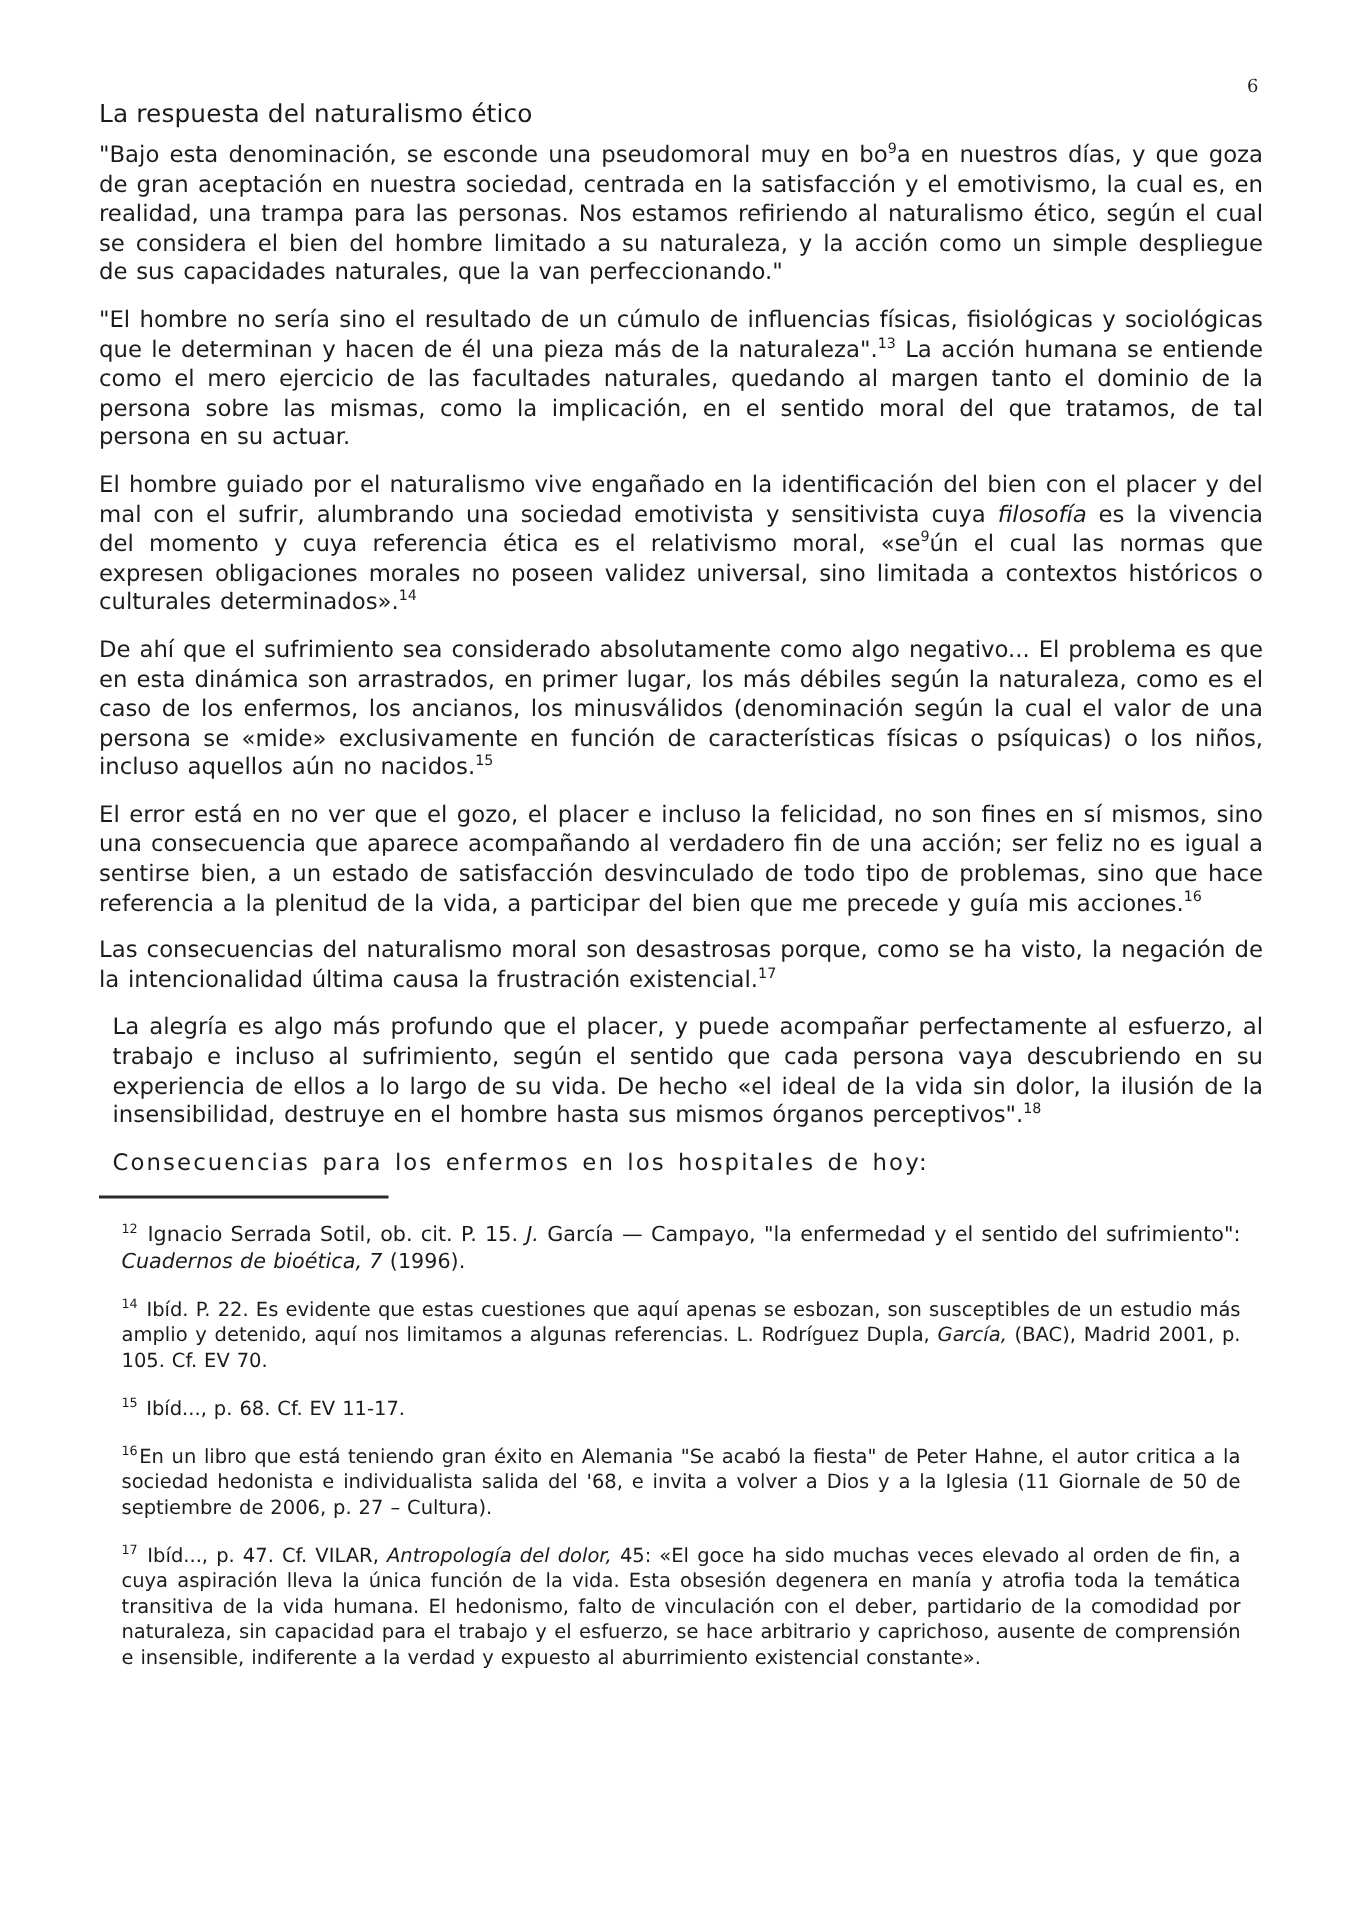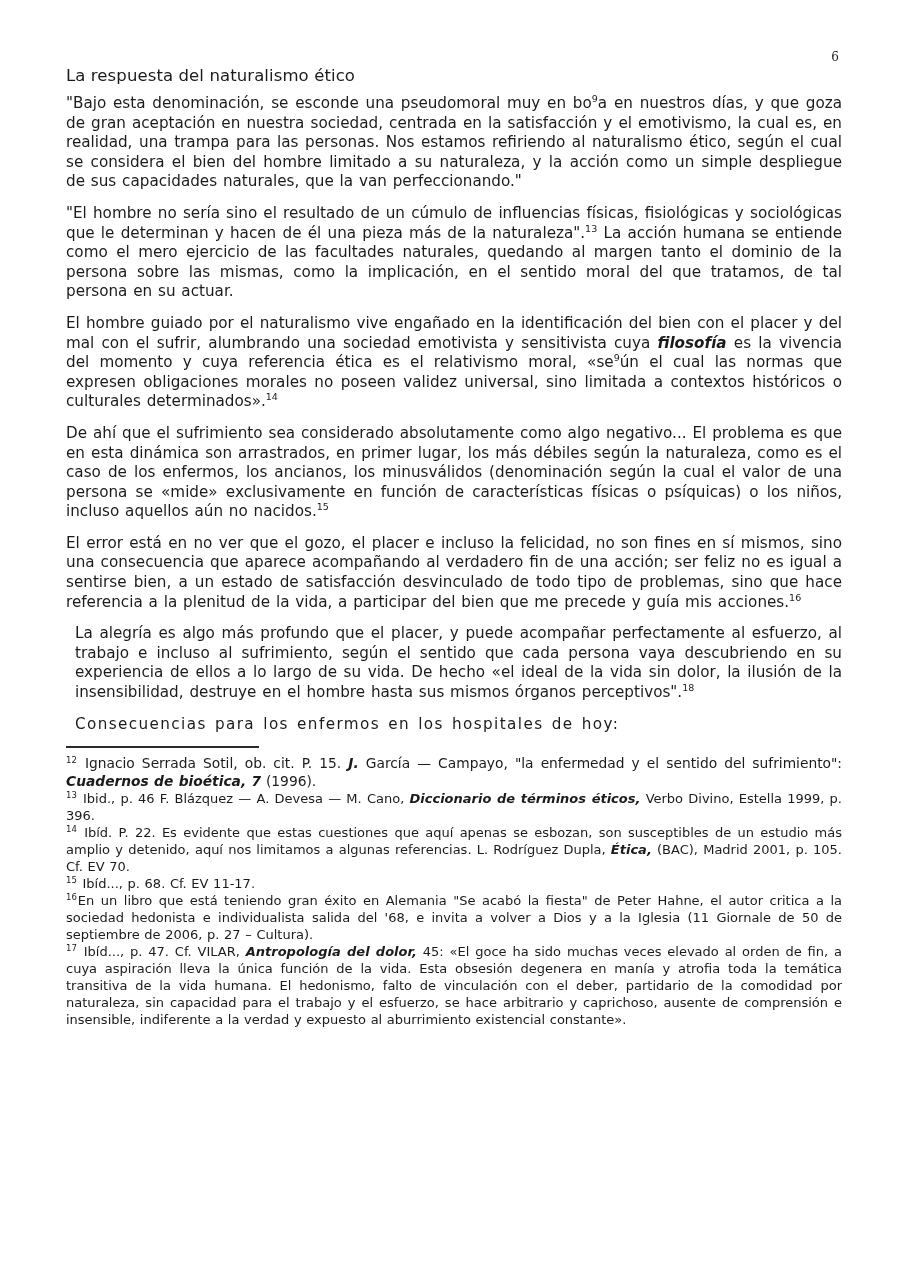--- a/index.html
+++ b/index.html
@@ -17,50 +17,50 @@
     font-size: 16.5px; font-weight: normal; margin: 16px 0 9px 0;
     letter-spacing: 0.1px;
   }
   .bodytext p {
     font-size: 15.2px; line-height: 19.6px; text-align: justify;
     margin: 0 0 12px 0; word-spacing: 1px;
   }
   p.indent { padding-left: 9px; }
   p.spaced { letter-spacing: 1.4px; word-spacing: 2px; }
   .b { font-weight: normal; }
-  .i { font-style: italic; font-weight: bold; }
+  .i { font-style: italic; }
   sup { font-size: 9.5px; line-height: 0; vertical-align: super; }
   .fnsep {
     width: 193px; border: 0; border-top: 2px solid #2a2a2a;
     margin: 9px 0 6px 0;
   }
   .footnotes .fn {
     font-size: 13px; line-height: 17px; text-align: justify;
-    word-spacing: 0.5px; margin: 0;
+    word-spacing: 0.5px; margin: 15px;
   }
   .footnotes .fn.lg { font-size: 13.8px; line-height: 18px; }
   .footnotes sup { font-size: 8.5px; margin-right: 1px; }
 </style>
 </head>
 <body>
 
 <div class="page">
   <div class="pageno">6</div>
   <h1 class="title">La respuesta del naturalismo ético</h1>
   <div class="bodytext" id="paragraphs">
       <p><span class="">"Bajo esta denominación, se esconde </span><span class="b ">una pseudomoral</span><span class=""> muy en bo</span><sup class="">9</sup><span class="">a en nuestros días, y que goza de gran aceptación en nuestra sociedad, centrada en la satisfacción y el emotivismo, la cual es, en realidad, </span><span class="b ">una trampa para las personas.</span><span class=""> Nos estamos refiriendo al naturalismo ético, según el cual se considera </span><span class="b ">el bien del hombre limitado</span><span class=""> a </span><span class="b ">su naturaleza,</span><span class=""> y la acción como un simple </span><span class="b ">despliegue de sus</span><span class=""> capacidades naturales, que la van perfeccionando."</span></p>
       <p><span class="b ">"El hombre</span><span class=""> no sería sino el resultado de </span><span class="b ">un cúmulo de influencias</span><span class=""> físicas, fisiológicas y sociológicas que le determinan y hacen de él una pieza más de la naturaleza".</span><sup class="">13</sup><span class=""> La acción humana se entiende como el </span><span class="b ">mero ejercicio de las facultades naturales,</span><span class=""> quedando al margen tanto el dominio de la persona sobre las mismas, como la implicación, en el sentido moral del que tratamos, de tal persona en su actuar.</span></p>
       <p><span class="b ">El hombre</span><span class=""> guiado por </span><span class="b ">el naturalismo</span><span class=""> vive engañado </span><span class="b ">en la identificación del bien con el placer</span><span class=""> y </span><span class="b ">del mal con el sufrir</span><span class="">, alumbrando una sociedad emotivista y sensitivista cuya </span><span class="i">filosofía</span><span class=""> es </span><span class="b ">la vivencia del momento</span><span class=""> y cuya referencia ética es el relativismo moral, «se</span><sup class="">9</sup><span class="">ún el cual las normas que expresen </span><span class="b ">obligaciones morales no poseen validez universal</span><span class="">, sino limitada a contextos históricos o culturales determinados».</span><sup class="">14</sup></p>
       <p><span class="">De ahí que </span><span class="b ">el sufrimiento</span><span class=""> sea considerado absolutamente como algo </span><span class="b ">negativo...</span><span class=""> El problema es que en esta dinámica son arrastrados, en primer lugar, </span><span class="b ">los más débiles</span><span class=""> según la naturaleza, como es el caso de los enfermos, los ancianos, los minusválidos (denominación según la cual el valor de una persona se «mide» exclusivamente en función de características físicas o psíquicas) o los niños, incluso aquellos aún no nacidos.</span><sup class="">15</sup></p>
       <p><span class="b ">El error</span><span class=""> está en no ver que </span><span class="b ">el gozo, el</span><span class=""> placer e incluso la felicidad, no </span><span class="b ">son fines</span><span class=""> en sí mismos, sino una consecuencia que aparece acompañando al verdadero fin de una acción; </span><span class="b ">ser feliz no es igual a sentirse bien,</span><span class=""> a un estado de satisfacción desvinculado de todo tipo de problemas, sino que hace referencia a la plenitud de la vida, a participar del bien que me precede y guía mis acciones.</span><sup class="">16</sup></p>
+      <p><span class="">Las consecuencias del naturalismo moral son desastrosas porque, como se ha visto, la negación de la intencionalidad última causa la frustración existencial.</span><sup class="">17</sup></p>
       <p class="indent"><span class="b ">La alegría es</span><span class=""> algo más </span><span class="b ">profundo que el placer, y puede acompañar</span><span class=""> perfectamente </span><span class="b ">al esfuerzo,</span><span class=""> al trabajo e incluso al sufrimiento, según el sentido que cada persona vaya descubriendo en su experiencia de ellos a lo largo de su vida. De hecho «el ideal de la vida sin dolor, la ilusión de la insensibilidad, destruye en el hombre hasta sus mismos órganos perceptivos".</span><sup class="">18</sup></p>
       <p class="indent spaced"><span class="b ">Consecuencias para los enfermos en</span><span class=""> los hospitales de hoy:</span></p>
     </div>
   <hr class="fnsep">
   <div class="footnotes" id="footnotes">
       <div class="fn lg"><sup>12</sup><span class=""> Ignacio Serrada Sotil, ob. cit. P. 15. </span><span class="i">J.</span><span class=""> García — Campayo, "la enfermedad y el sentido del sufrimiento": </span><span class="i">Cuadernos de bioética, 7</span><span class=""> (1996).</span></div>
-      <div class="fn "><sup>13</sup><span class=""> Ibid., p. 46 F. Blázquez — A. Devesa — M. Cano, </span><span class="i">Diccionario de términos éticos,</span><span class=""> Verbo Divino, Estella 1999, p. 396.</span></div>
-      <div class="fn "><sup>14</sup><span class=""> Ibíd. P. 22. Es evidente que estas cuestiones que aquí apenas se esbozan, son susceptibles de un estudio más amplio y detenido, aquí nos limitamos a algunas referencias. L. Rodríguez Dupla, </span><span class="i">Ética,</span><span class=""> (BAC), Madrid 2001, p. 105. Cf. EV 70.</span></div>
+      <div class="fn "><sup>14</sup><span class=""> Ibíd. P. 22. Es evidente que estas cuestiones que aquí apenas se esbozan, son susceptibles de un estudio más amplio y detenido, aquí nos limitamos a algunas referencias. L. Rodríguez Dupla, </span><span class="i">García,</span><span class=""> (BAC), Madrid 2001, p. 105. Cf. EV 70.</span></div>
       <div class="fn "><sup>15</sup><span class=""> Ibíd..., p. 68. Cf. EV 11-17.</span></div>
       <div class="fn "><sup>16</sup><span class="">En un libro que está teniendo gran éxito en Alemania "Se acabó la fiesta" de Peter Hahne, el autor critica a la sociedad hedonista e individualista salida del '68, e invita a volver a Dios y a la Iglesia (11 Giornale de 50 de septiembre de 2006, p. 27 – Cultura).</span></div>
       <div class="fn "><sup>17</sup><span class=""> Ibíd..., p. 47. Cf. VILAR, </span><span class="i">Antropología del dolor,</span><span class=""> 45: «El goce ha sido muchas veces elevado al orden de fin, a cuya aspiración lleva la única función de la vida. Esta obsesión degenera en manía y atrofia toda la temática transitiva de la vida humana. El hedonismo, falto de vinculación con el deber, partidario de la comodidad por naturaleza, sin capacidad para el trabajo y el esfuerzo, se hace arbitrario y caprichoso, ausente de comprensión e insensible, indiferente a la verdad y expuesto al aburrimiento existencial constante».</span></div>
     </div>
 </div>
 
 </body></html>

